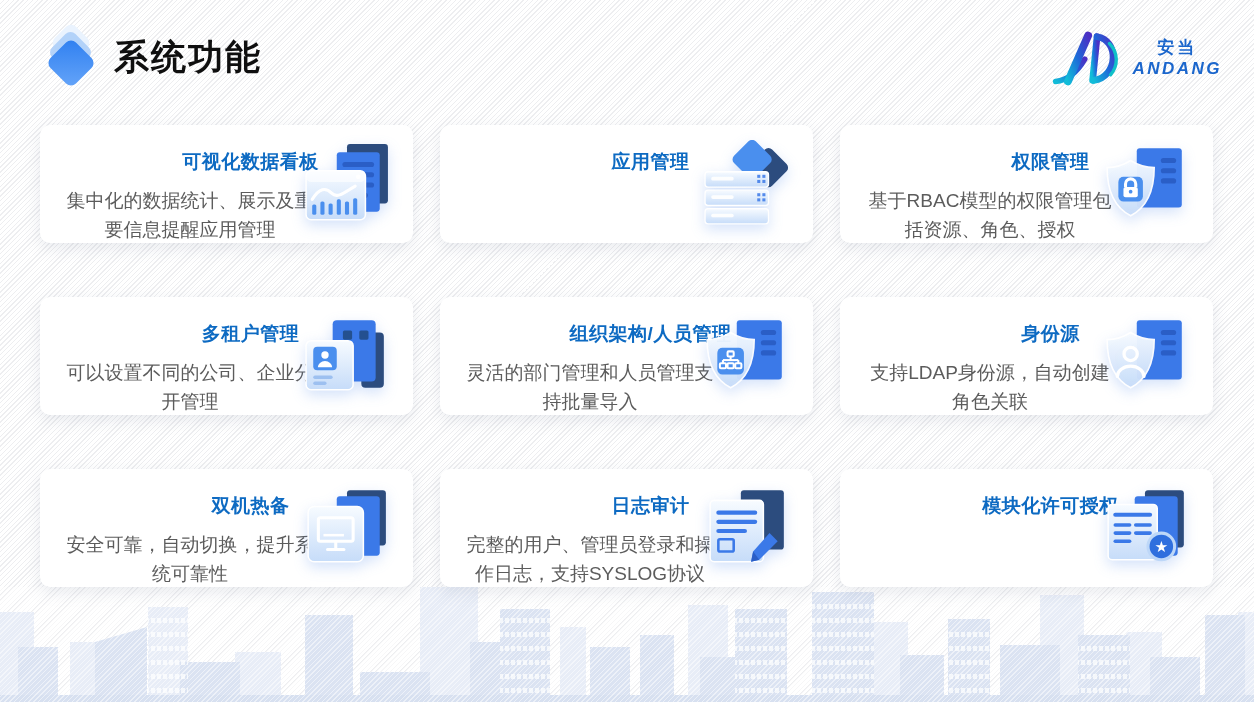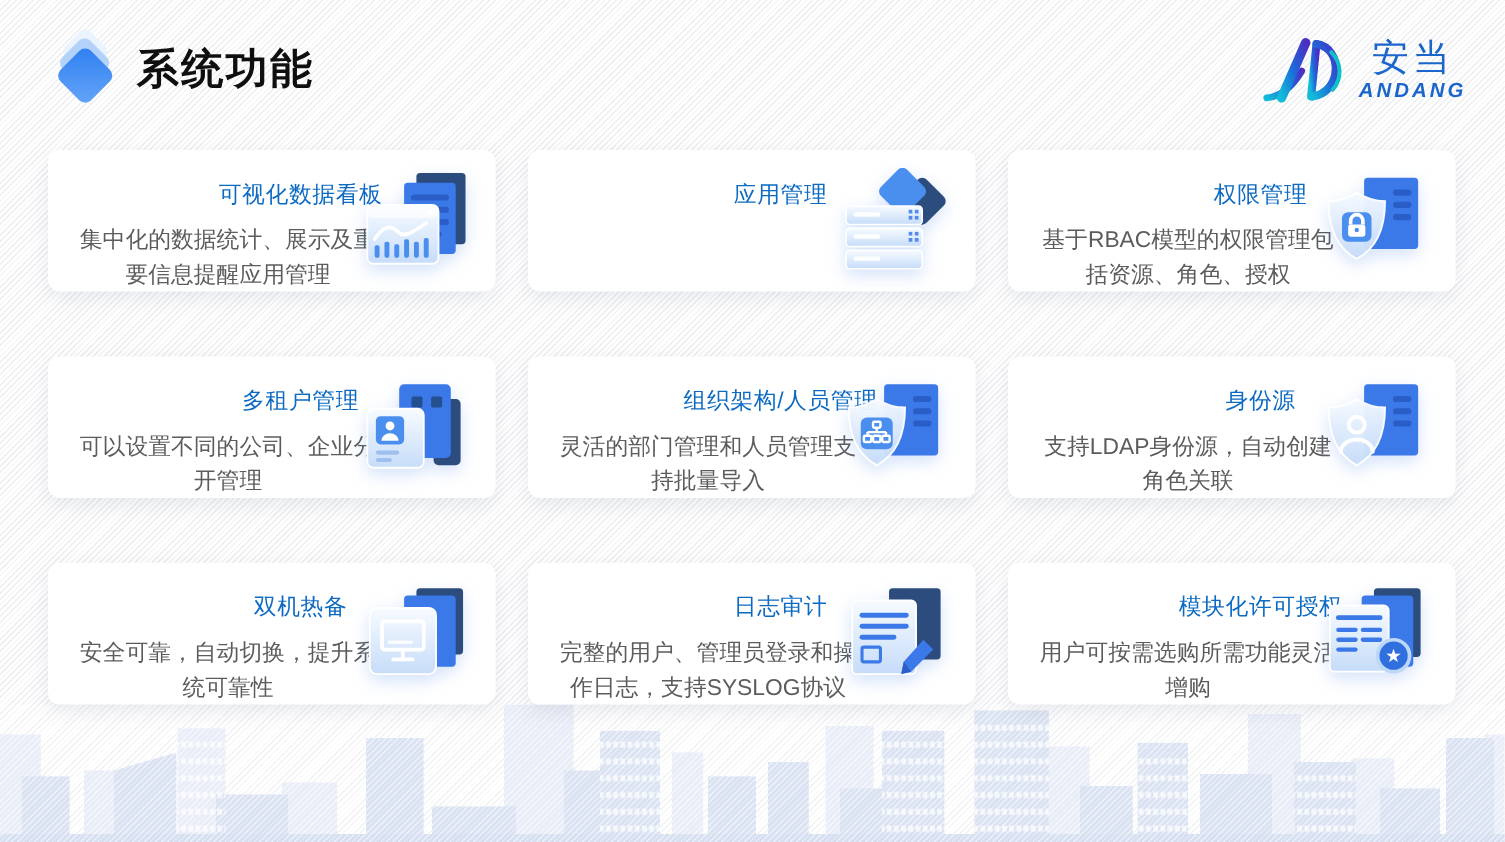--- a/index.html
+++ b/index.html
@@ -23,39 +23,39 @@
   .hdr { position:absolute; left:44px; top:28px; display:flex; align-items:center; gap:16px; z-index:5; }
   .layers { position:relative; width:54px; height:58px; }
   .layers span { position:absolute; border-radius:7px; }
   .layers .l1 { width:30px; height:30px; left:12px; top:0;  background:#e9f2fe; transform:rotate(45deg); opacity:.95; }
   .layers .l2 { width:33px; height:33px; left:10px; top:8px; background:#a8cbf8; transform:rotate(45deg); opacity:.85; }
   .layers .l3 { width:36px; height:36px; left:9px;  top:17px; background:linear-gradient(135deg,#2e7ff0,#66a5f9); transform:rotate(45deg); }
   .page-title { font-size:35px; font-weight:900; color:#0f0f0f; letter-spacing:2px; }
 
   .brand { position:absolute; right:32px; top:30px; display:flex; align-items:center; gap:8px; z-index:5; }
   .brand-text { display:flex; flex-direction:column; line-height:1; }
-  .brand-cn { font-size:31px; font-weight:400; color:#1b66cc; letter-spacing:3px; }
+  .brand-cn { font-size:17px; font-weight:700; color:#1b66cc; letter-spacing:3px; }
   .brand-en { font-size:17px; font-style:italic; font-weight:700; color:#1b66cc; letter-spacing:2.5px; margin-top:4px; }
 
   
   .grid {
     position:absolute; left:40px; top:125px; z-index:4;
     display:grid;
     grid-template-columns:373px 373px 373px;
     grid-auto-rows:118px;
     column-gap:27px; row-gap:54px;
   }
   .card {
     position:relative;
     background:#ffffff;
     border-radius:10px;
     box-shadow:0 5px 16px rgba(105,120,145,0.15);
     padding:24px 0 0 24px;
   }
-  .card h3 { font-size:19px; font-weight:400; color:#0d6ac2; letter-spacing:0.5px;margin-left:24px; }
+  .card h3 { font-size:19px; font-weight:700; color:#0d6ac2; letter-spacing:0.5px;margin-left:24px; }
   .card p  { margin-top:11px; width:252px; font-size:19px; line-height:1.55; color:#5c5c5c; }
   .card-icon {
     position:absolute; right:18px; top:50%; transform:translateY(-50%);
     width:96px; height:88px;
     filter:drop-shadow(0 5px 7px rgba(59,121,232,0.22));
   }
   .card-icon svg { width:100%; height:100%; }
 
   
   .skyline { position:absolute; left:0; bottom:0; width:1254px; height:115px; z-index:1; }
@@ -288,21 +288,20 @@
           </g>
           <rect x="18" y="54" width="15" height="12" rx="1.5" stroke="#3b79e8" stroke-width="2.5" fill="none"></rect>
           <path d="M68 48 L76 56 L58 74 L50 76 L52 66 Z" fill="#3b79e8"></path>
           <path d="M52 66 L50 76 L58 74 Z" fill="#2a5ec6"></path>
         </svg>
       </span>
     </div>
 
     <div class="card">
       <h3>模块化许可授权</h3>
-      <p>用户可按需选购所需功能灵活增购</p>
       <span class="card-icon">
         <svg viewBox="0 0 92 86">
           <rect x="44" y="6" width="38" height="56" rx="3" fill="#2c4c7e"></rect>
           <rect x="34" y="12" width="42" height="58" rx="3" fill="#3b79e8"></rect>
           <rect x="8" y="20" width="48" height="54" rx="4" fill="url(#glass)" stroke="#ffffff" stroke-width="1.5"></rect>
           <g stroke="#3b79e8" stroke-linecap="round">
             <line x1="15" y1="30" x2="49" y2="30" stroke-width="4"></line>
             <line x1="15" y1="40" x2="29" y2="40" stroke-width="3.5"></line>
               <line x1="35" y1="40" x2="49" y2="40" stroke-width="3.5"></line>
             <line x1="15" y1="48" x2="29" y2="48" stroke-width="3.5"></line>

